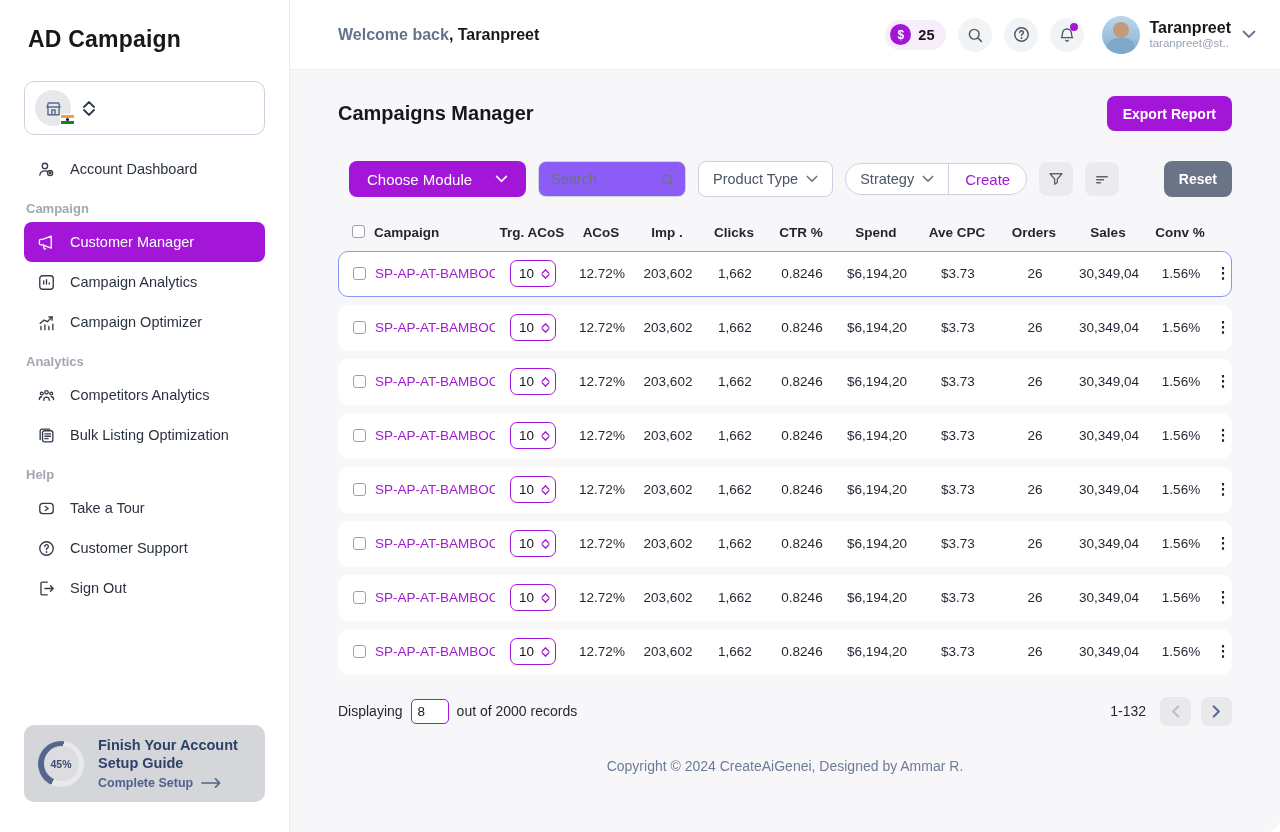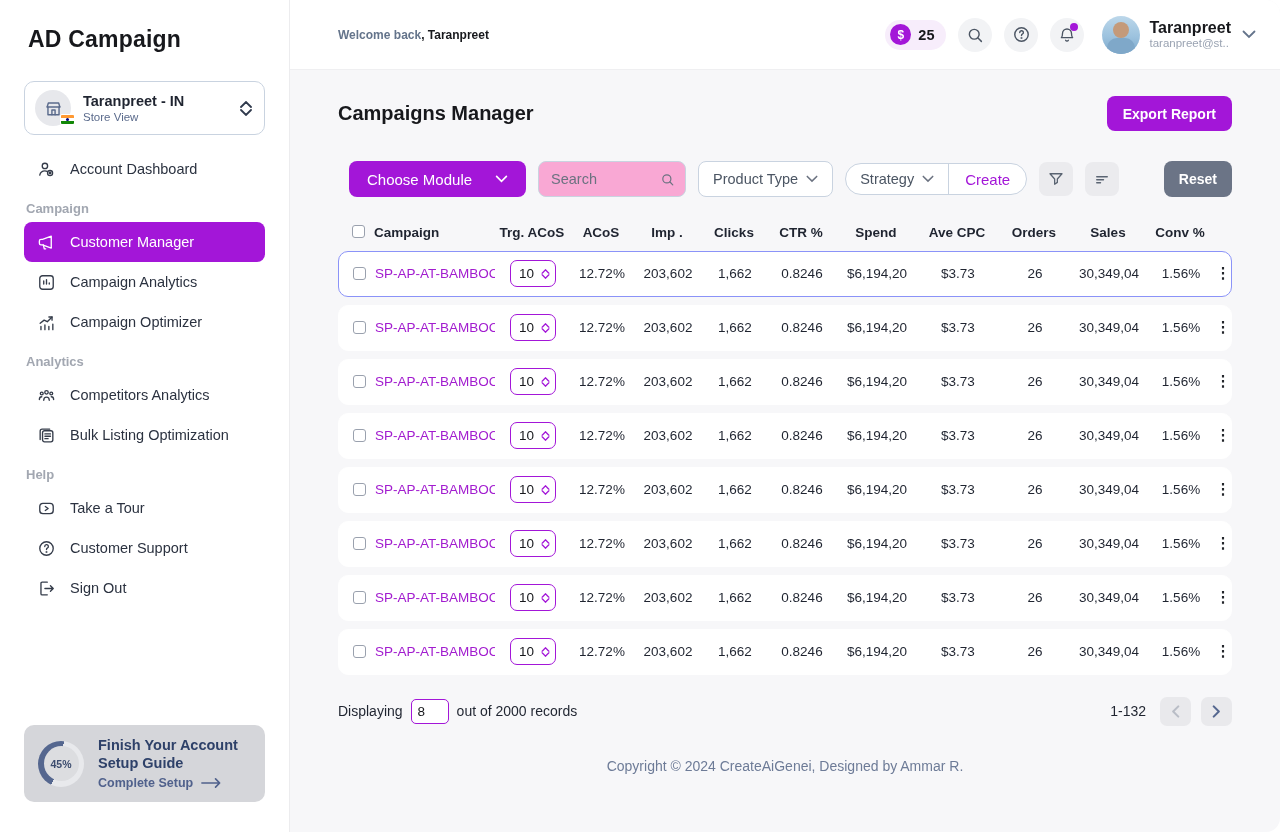--- a/index.html
+++ b/index.html
@@ -39,21 +39,21 @@
           display:flex; align-items:center; justify-content:center; }
   .ring-inner { width:35px; height:35px; border-radius:50%; background:#d5d6da; display:flex; align-items:center; justify-content:center;
                 font-size:10.5px; font-weight:700; color:#3c4c6e; background:#dcdde0; }
   .setup-title { font-size:14.5px; font-weight:700; color:#2e4169; line-height:1.2; }
   .setup-cta { margin-top:4px; font-size:12.5px; font-weight:700; color:#50618c; display:flex; align-items:center; gap:8px; }
 
   
   .main { flex:1; display:flex; flex-direction:column; background:#f7f7f9; }
   .topbar { height:70px; min-height:70px; background:#fff; border-bottom:1px solid #efeff1; display:flex; align-items:center;
             padding:0 24px 0 48px; }
-  .greeting { font-size:12px; font-weight:700; }
+  .greeting { font-size:16px; font-weight:700; }
   .greeting .muted { color:#64748b; }
   .greeting .name { color:#17181c; }
   .topbar-right { margin-left:auto; display:flex; align-items:center; gap:12px; }
   .coin-pill { background:#f7edfb; border-radius:16px; height:30px; display:flex; align-items:center; gap:7px; padding:0 12px 0 5px; cursor:pointer; }
   .coin { width:21px; height:21px; border-radius:50%; background:var(--purple); color:#fff; font-size:12px; font-weight:700;
           display:flex; align-items:center; justify-content:center; }
   .coin-count { font-size:14.5px; font-weight:600; color:#17181c; }
   .icon-btn { width:34px; height:34px; border-radius:50%; background:#f2f3f5; display:flex; align-items:center; justify-content:center;
               color:#4b5563; cursor:pointer; position:relative; }
   .bell-dot { position:absolute; top:5px; right:6px; width:8px; height:8px; border-radius:50%; background:#a316d8; }
@@ -68,21 +68,21 @@
 
   .content { flex:1; padding:26px 48px 0 48px; display:flex; flex-direction:column; }
   .title-row { display:flex; align-items:center; }
   .page-title { font-size:20px; font-weight:700; color:#17181c; }
   .btn-export { margin-left:auto; background:var(--purple); color:#fff; font-size:14px; font-weight:700; border:none;
                 border-radius:8px; height:35px; padding:0 16px; cursor:pointer; }
 
   .filter-row { display:flex; align-items:center; gap:12px; margin-top:30px;padding-left:11px; }
   .btn-module { background:var(--purple); color:#fff; border:none; border-radius:8px; height:36px; width:177px;
                 font-size:15px; display:flex; align-items:center; justify-content:space-between; padding:0 18px; cursor:pointer; }
-  .search-box { width:148px; height:36px; background:#f9a8d4; border:1px solid #c9d3e0; border-radius:8px; display:flex; align-items:center; padding:0 10px 0 12px; }
+  .search-box { width:148px; height:36px; background:#8b5cf6; border:1px solid #c9d3e0; border-radius:8px; display:flex; align-items:center; padding:0 10px 0 12px; }
   .search-box input { border:none; outline:none; width:100%; font-size:14.5px; color:#1f2937; font-family:inherit; background:transparent; }
   .search-box input::placeholder { color:#6b7280; }
   .search-box .ic { color:#6b7280; }
   .select-box { height:36px; background:#fff; border:1px solid #c9d3e0; border-radius:8px; display:flex; align-items:center;
                 gap:8px; padding:0 14px; font-size:14.5px; color:#4b5563; cursor:pointer; }
   .strategy-group { height:32px; background:#fff; border:1px solid #c9d3e0; border-radius:16px; display:flex; align-items:stretch; }
   .strategy-part { display:flex; align-items:center; gap:8px; padding:0 14px; font-size:14.5px; color:#4b5563; cursor:pointer; }
   .strategy-divider { width:1px; background:#c9d3e0; margin:0; }
   .create-part { display:flex; align-items:center; padding:0 16px; font-size:15px; color:#a316d8; font-weight:500; cursor:pointer; }
   .tool-btn { width:34px; height:34px; border-radius:8px; background:#ebebee; display:flex; align-items:center; justify-content:center;
@@ -139,24 +139,20 @@
             <path d="M10 20v-6h4v6"></path>
         </svg>
         <div class="store-flag">
           <div class="flag-saffron"></div>
             <div class="flag-white">
               <div class="flag-dot"></div>
             </div>
             <div class="flag-green"></div>
         </div>
       </div>
-      <div class="store-meta">
-        <div class="store-name">Taranpreet - IN</div>
-        <div class="store-sub">Store View</div>
-      </div>
       <div class="store-chevrons">
         <svg width="12" height="7" viewBox="0 0 12 7" fill="none" stroke="currentColor" stroke-width="1.8" stroke-linecap="round">
             <path d="M1 6l5-5 5 5"></path>
           </svg>
         <svg width="12" height="7" viewBox="0 0 12 7" fill="none" stroke="currentColor" stroke-width="1.8" stroke-linecap="round">
             <path d="M1 1l5 5 5-5"></path>
           </svg>
       </div>
     </div>
 

